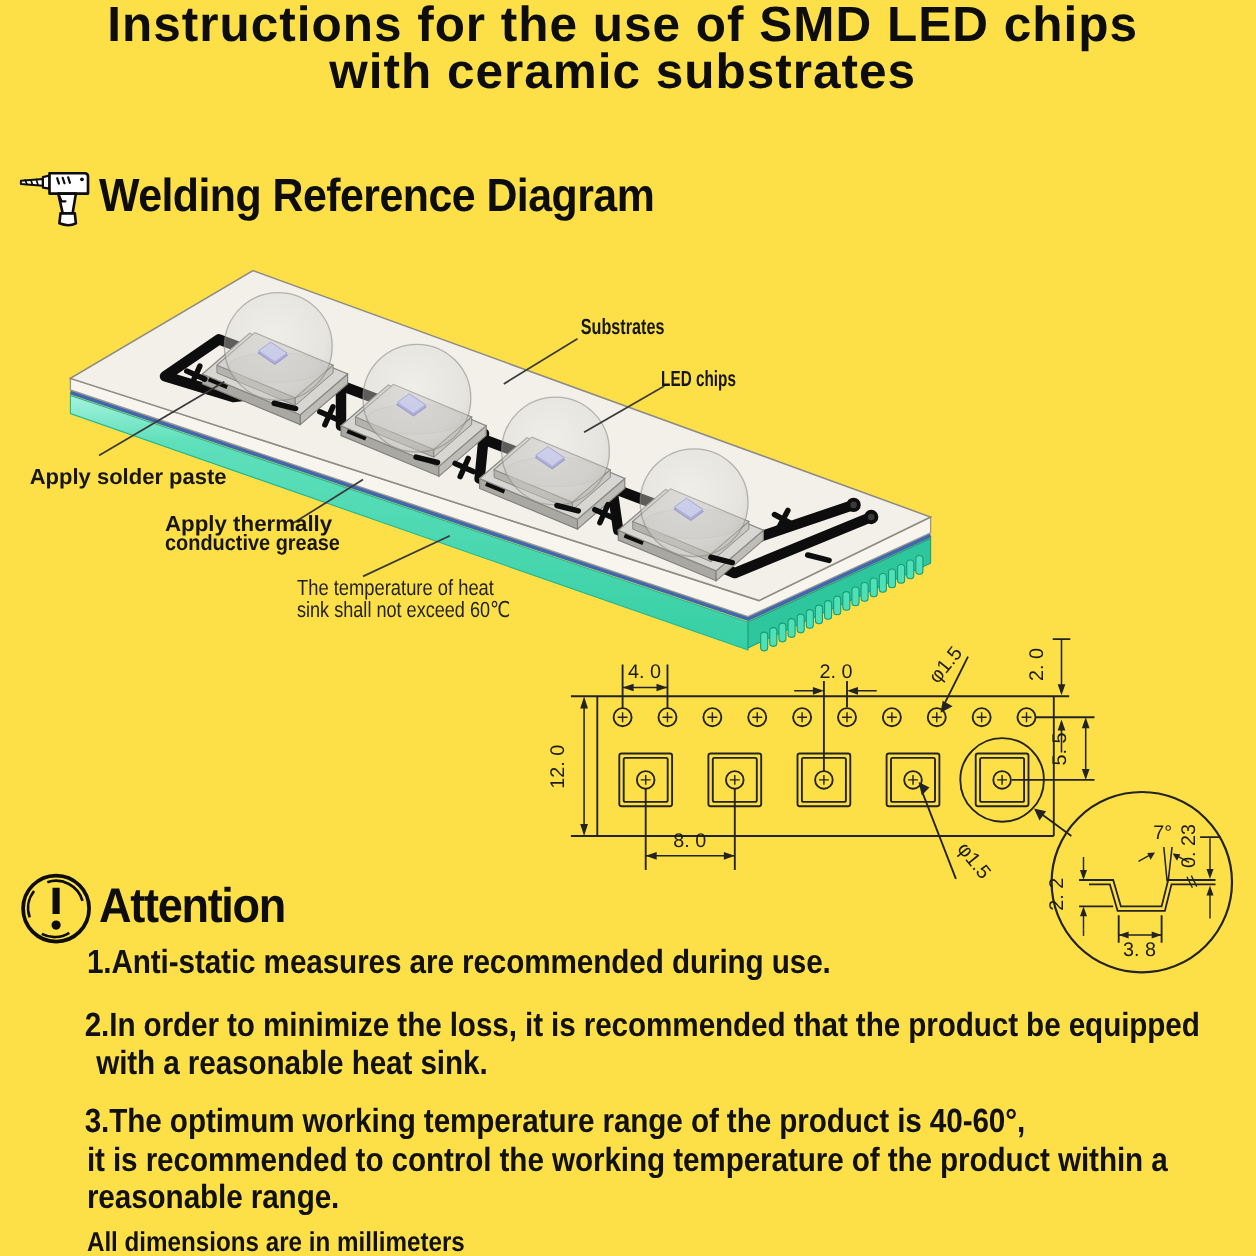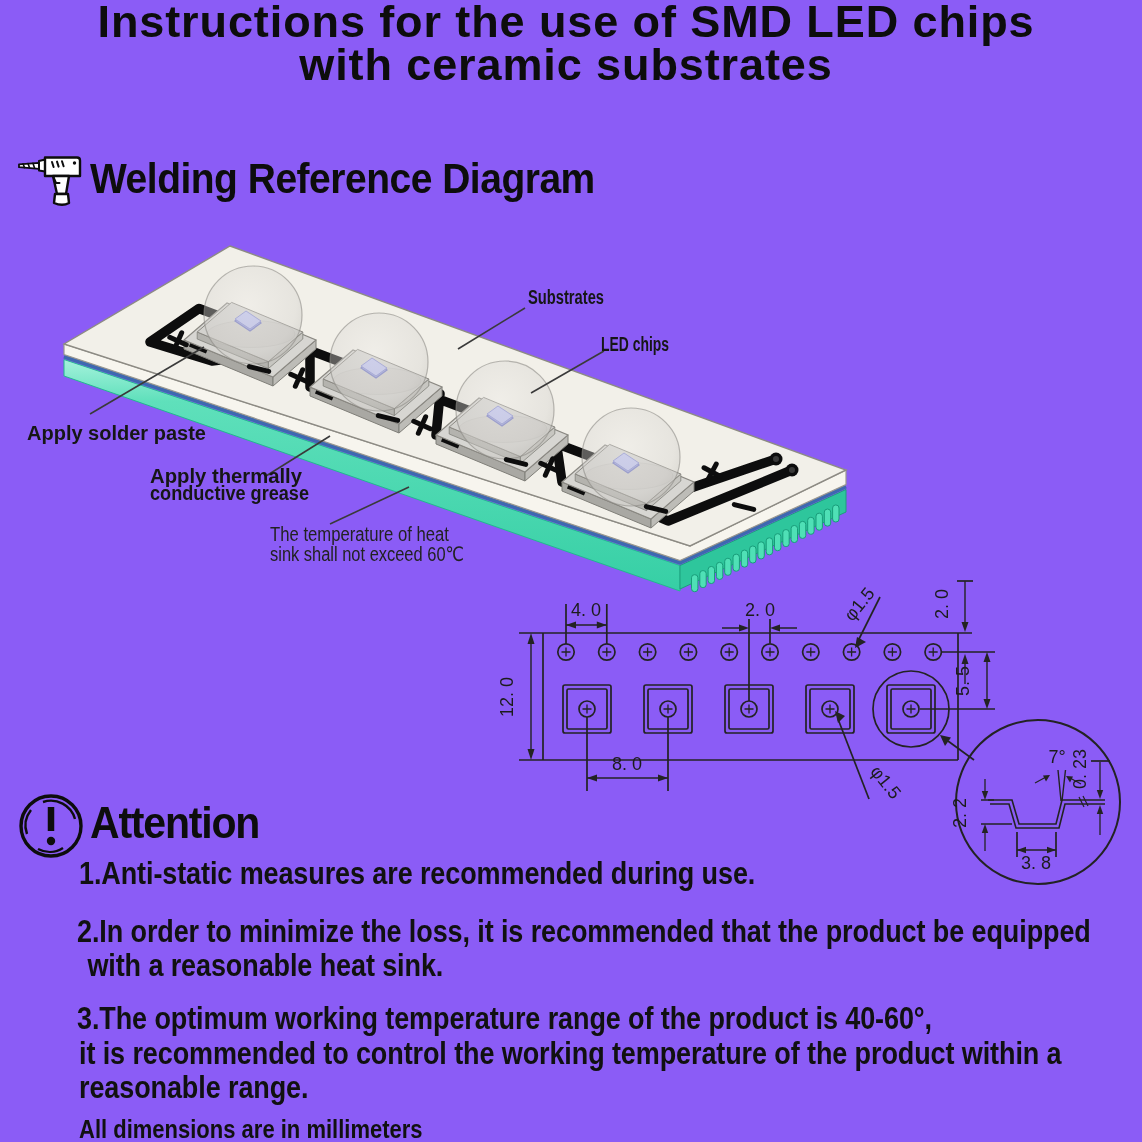--- a/index.html
+++ b/index.html
@@ -1,16 +1,16 @@
 <!DOCTYPE html>
 <html><head>
 <meta charset="utf-8">
 <style>
   html,body{margin:0;padding:0;background:#ffffff;}
-  #page{position:relative;width:1142px;height:1142px;background:#8b5cf6;overflow:hidden;
+  #page{position:relative;width:1142px;height:1142px;background:#fde047;overflow:hidden;
         font-family:"Liberation Sans","DejaVu Sans",sans-serif;color:#151515;}
   .title{position:absolute;left:-5px;top:0;width:1142px;text-align:center;
          font-size:45px;font-weight:bold;line-height:43px;letter-spacing:0.9px;color:#0d0d0d;}
   .sect-head{position:absolute;font-size:39px;font-weight:bold;color:#0d0d0d;letter-spacing:-0.5px;transform:scaleY(1.08);transform-origin:left top;}
   #welding-head{left:90px;top:155px;}
   #attention-head{left:90px;top:798px;font-size:41px;letter-spacing:-1.2px;}
   .note-line{position:absolute;font-size:27px;font-weight:bold;color:#111;letter-spacing:-0.1px;white-space:pre;transform:scaleY(1.13);transform-origin:left top;}
   #footer-line{position:absolute;left:79px;top:1115px;font-size:22px;font-weight:bold;color:#111;transform:scaleY(1.13);transform-origin:left top;}
   svg{position:absolute;left:0;top:0;}
   svg text{font-family:"Liberation Sans","DejaVu Sans",sans-serif;}

